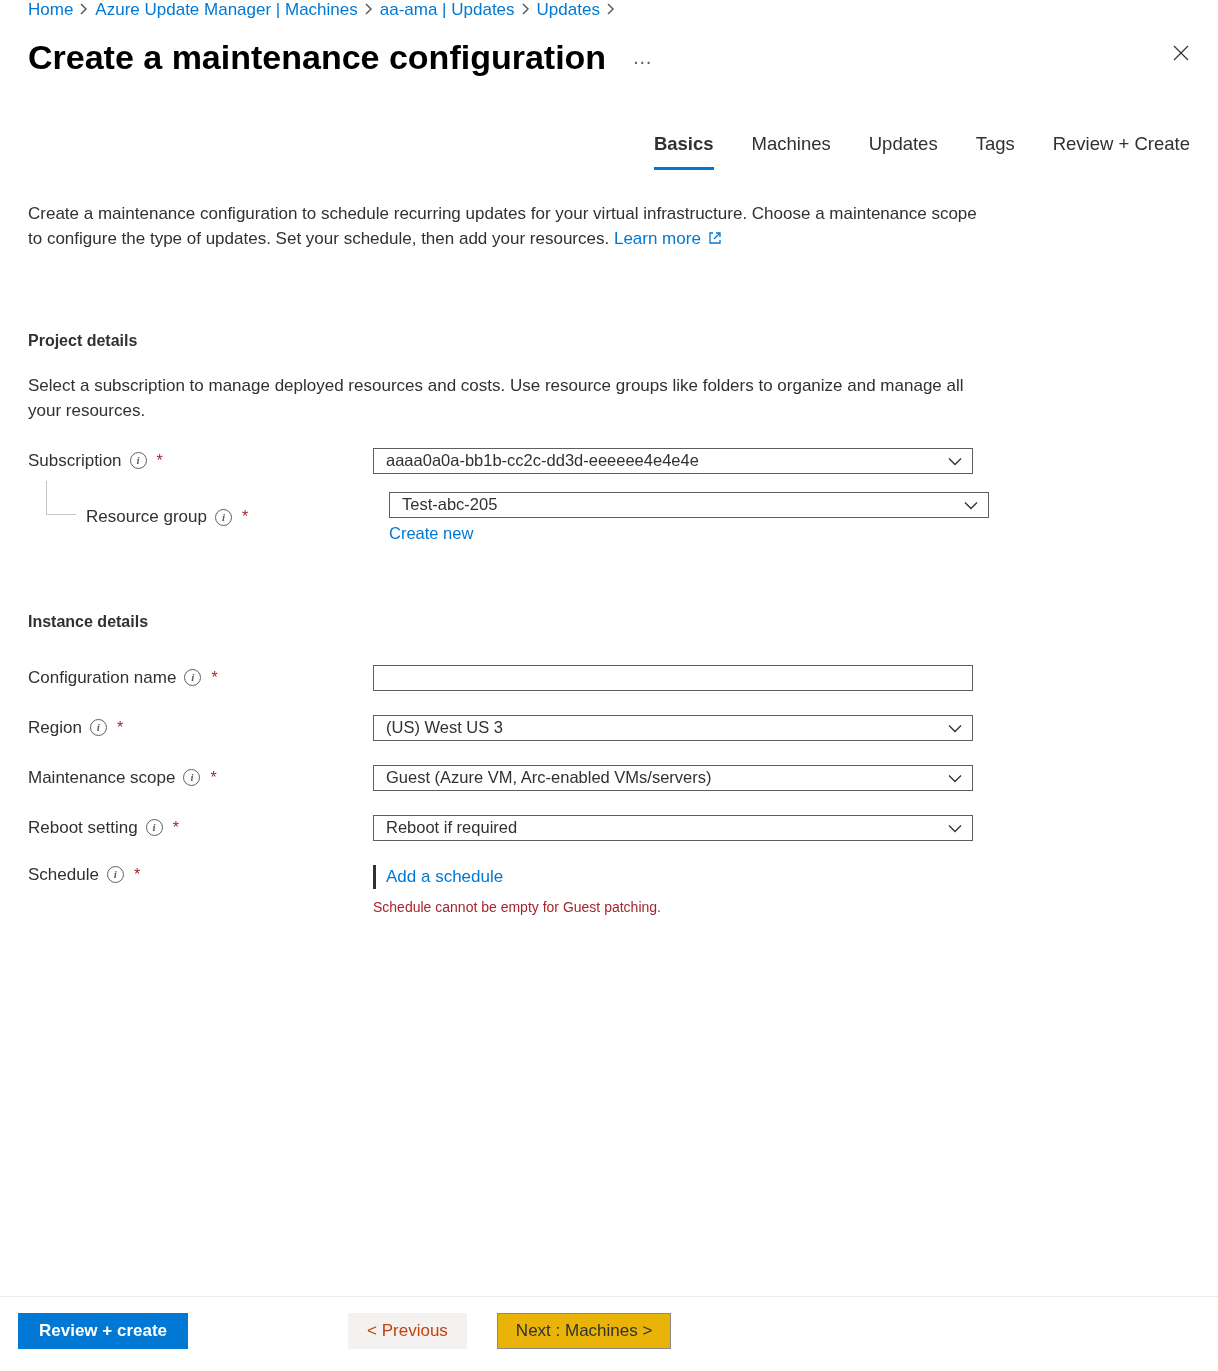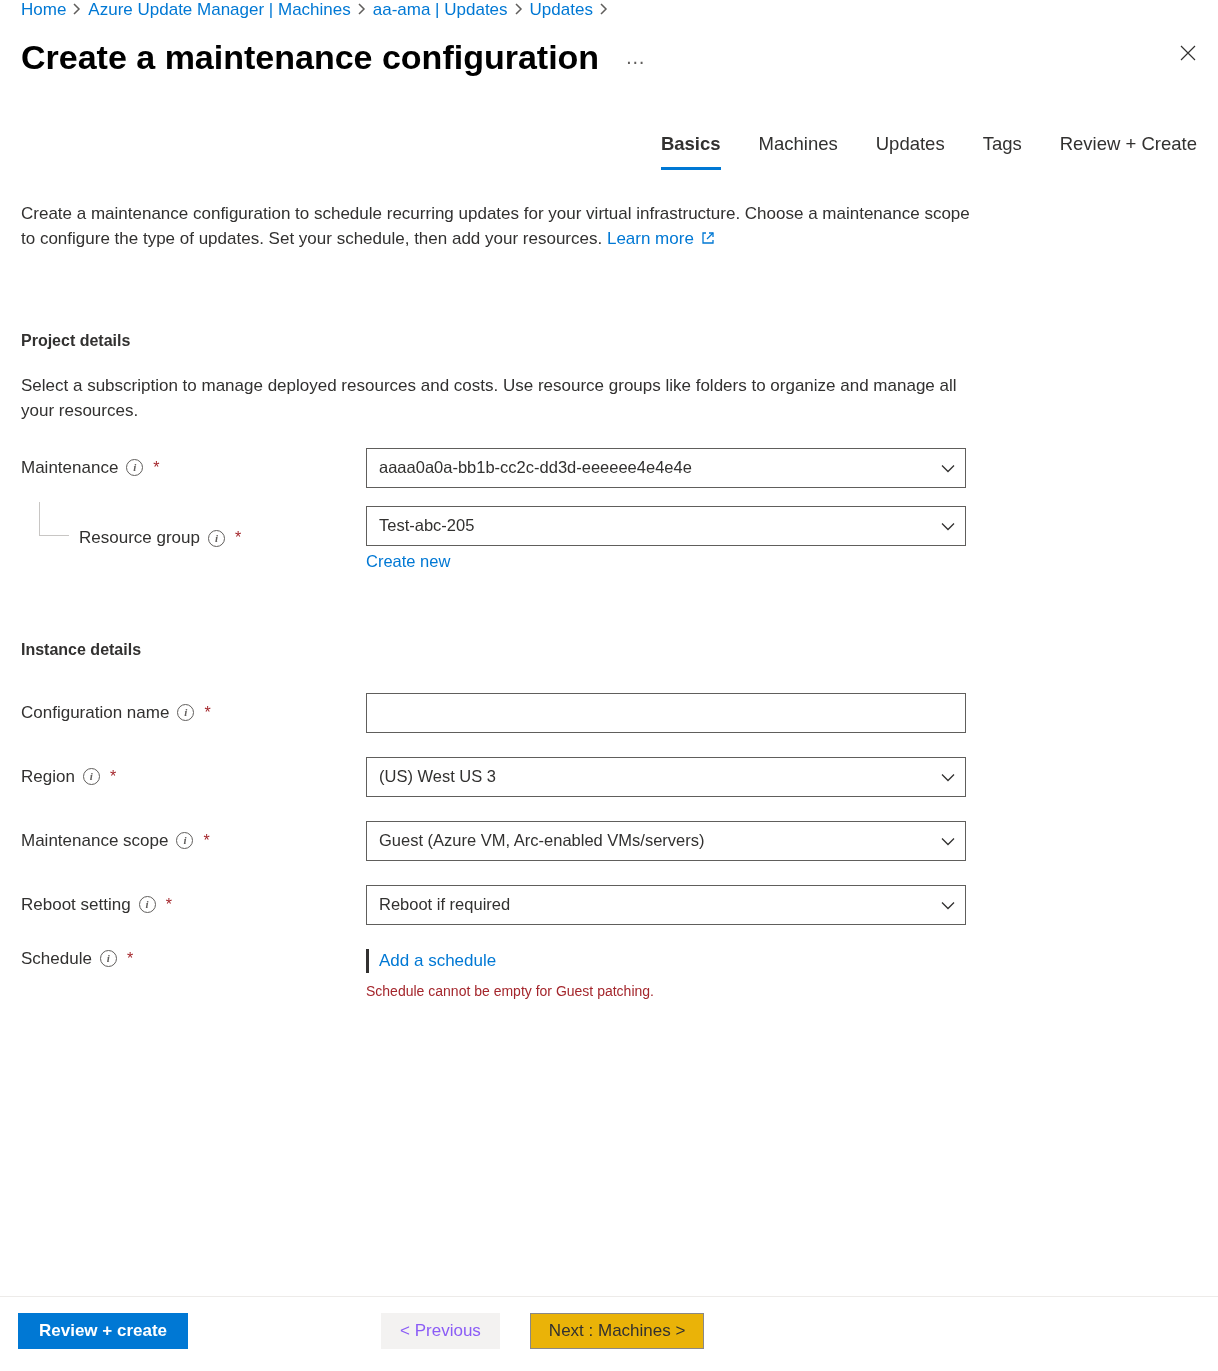--- a/index.html
+++ b/index.html
@@ -7,21 +7,21 @@
     margin: 0; padding: 0;
     font-family: "Segoe UI", -apple-system, BlinkMacSystemFont, sans-serif;
     font-size: 16px;
     color: #323130;
     background: #fff;
     width: 1218px;
     height: 1371px;
     position: relative;
   }
   .page {
-    padding: 0 21px;
+    padding: 0 28px;
   }
   
   .breadcrumb {
     display: flex;
     align-items: center;
     flex-wrap: wrap;
     gap: 4px;
     padding-top: 0px;
     font-size: 17px;
   }
@@ -154,21 +154,21 @@
     line-height: 1;
     cursor: pointer;
     font-weight: 600;
   }
   .field-col {
     flex: 0 0 600px;
     max-width: 600px;
   }
   .select-box, .text-box {
     width: 100%;
-    height: 40px;
+    height: 26px;
     border: 1px solid #605e5c;
     background: #fff;
     position: relative;
     display: flex;
     align-items: center;
     padding: 0 34px 0 12px;
     font-size: 16.5px;
     color: #323130;
     cursor: pointer;
   }
@@ -227,23 +227,22 @@
   .btn.primary {
     background: #0078d4;
     border-color: #0078d4;
     color: #fff;
     font-weight: 600;
     padding: 0 20px;
   }
   .btn.disabled {
     background: #f3f2f1;
     border-color: #f3f2f1;
-    color: #8b5cf6;
+    color: #c2410c;
     cursor: default;
-    margin-left: 33px;
   }
   .footer-spacer { width: 160px; }
   .footer .btn + .btn { margin-left: 30px; }
 </style>
 </head>
 <body>
 
 <div class="page">
 
   <nav class="breadcrumb">
@@ -301,37 +300,37 @@
         </svg>
     </span>
   </p>
 
   <h2 class="section-title">Project details</h2>
   <p class="section-desc">Select a subscription to manage deployed resources and costs. Use resource groups like folders to organize and manage all your resources.</p>
 
   <div class="form">
     <div class="form-row tight">
       <div class="label-col">
-        <span>Maintenance</span>
+        <span>Subscription</span>
         <span class="info-icon">i</span>
         <span class="req">*</span>
       </div>
       <div class="field-col">
         <div class="select-box">
           <span>aaaa0a0a-bb1b-cc2c-dd3d-eeeeee4e4e4e</span>
           <span class="chevron">
             <svg width="14" height="9" viewBox="0 0 14 9">
                 <path d="M1 1 L7 7 L13 1" stroke="#323130" stroke-width="1.3" fill="none"></path>
               </svg>
           </span>
         </div>
       </div>
     </div>
 
-    <div class="form-row" style="margin-top:18px; margin-bottom:0;">
+    <div class="form-row" style="margin-top:18px; margin-bottom:0;gap:16px;">
       <div class="label-col nested">
         <span class="nested-connector"></span>
         <span>Resource group</span>
         <span class="info-icon">i</span>
         <span class="req">*</span>
       </div>
       <div class="field-col">
         <div class="select-box">
           <span>Test-abc-205</span>
           <span class="chevron">

